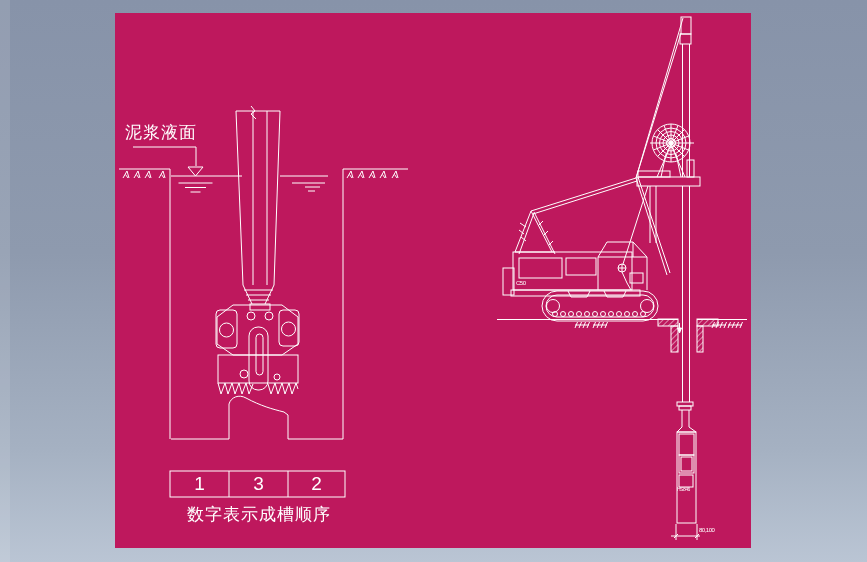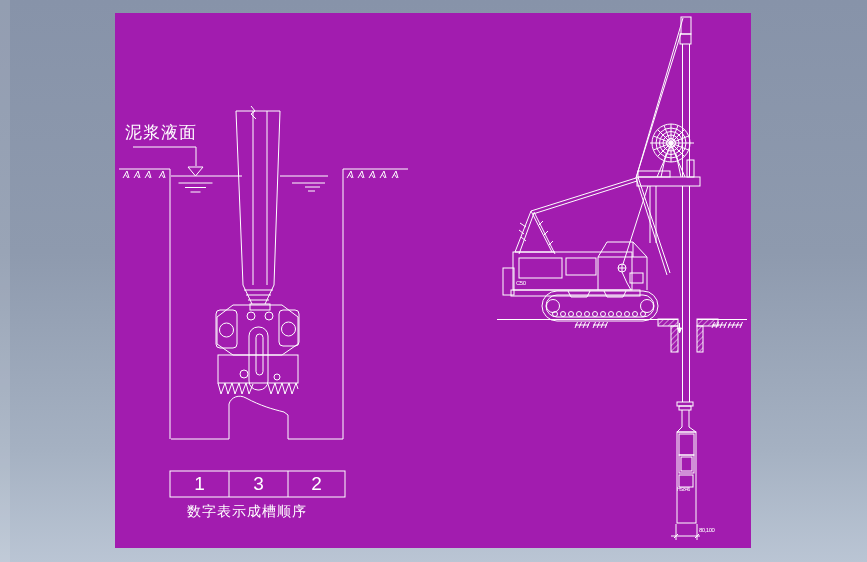--- a/index.html
+++ b/index.html
@@ -1,24 +1,24 @@
 <!DOCTYPE html>
 <html><head>
 <meta charset="utf-8">
 <style>
   html,body{margin:0;padding:0;width:867px;height:562px;overflow:hidden;
     font-family:"Liberation Sans",sans-serif;}
   body{background:linear-gradient(to bottom,#8793a9 0%,#8e9aae 45%,#a5b1c2 80%,#bac5d4 100%);}
   .edge-hl{position:absolute;left:0;top:0;width:10px;height:562px;
     background:rgba(255,255,255,.10);}
   .canvas{position:absolute;left:115px;top:13px;width:636px;height:535px;
-    background:#a21caf;}
+    background:#be185d;}
   .lbl{position:absolute;color:#fff;white-space:nowrap;}
   .mud-lbl{left:10px;top:108px;font-size:17px;letter-spacing:1px;}
-  .caption{left:72px;top:490px;font-size:14px;letter-spacing:1px;}
+  .caption{left:72px;top:490px;font-size:17px;letter-spacing:1px;}
   .cell{position:absolute;top:458px;height:26px;display:flex;align-items:center;
     justify-content:center;color:#fff;font-size:19px;}
   .c0{left:55px;width:59px;} .c1{left:114px;width:59px;} .c2{left:173px;width:57px;}
   .tiny{color:#fff;}
   .model{left:401px;top:267px;font-size:6px;letter-spacing:-.5px;}
   .grabmodel{left:562px;top:473px;font-size:5px;letter-spacing:-.5px;}
   .dim{left:584px;top:514px;font-size:6px;letter-spacing:-.5px;}
   svg{position:absolute;left:0;top:0;}
 </style>
 </head>

